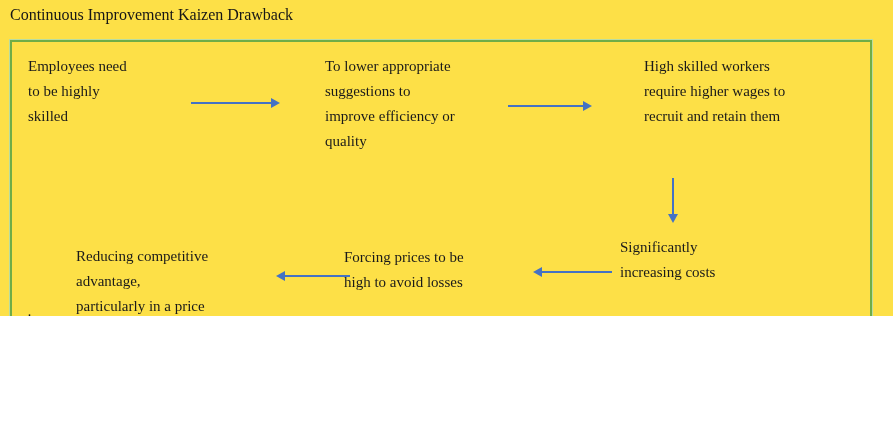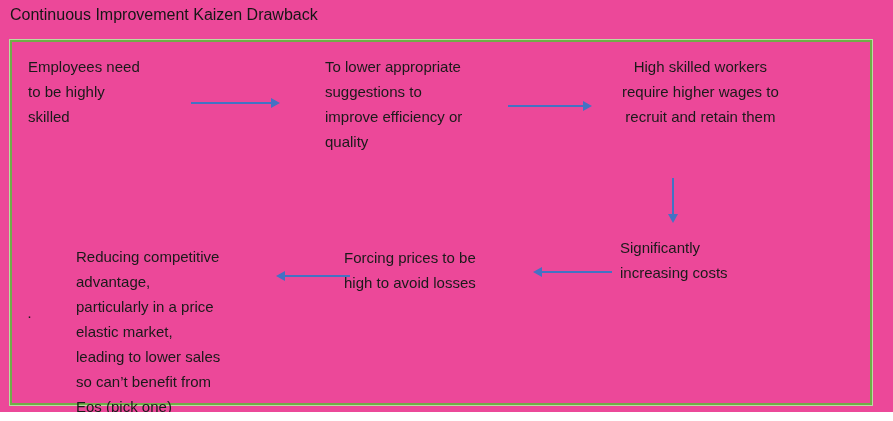--- a/index.html
+++ b/index.html
@@ -1,18 +1,18 @@
 <!DOCTYPE html>
 <html><head>
 <meta charset="utf-8">
 <style>
   html,body { margin:0; padding:0; background:#ffffff; }
   .canvas {
-    position:relative; width:893px; height:412px; background:#ec4899;
-    font-family:Liberation Sans, sans-serif; color:#1a1a1a; overflow:hidden;
+    position:relative; width:893px; height:316px; background:#fde047;
+    font-family:Liberation Serif, serif; color:#1a1a1a; overflow:hidden;
   }
   .title {
     position:absolute; left:10px; top:4px;
     font-size:16px; line-height:22px; color:#161616;
   }
   .border-box {
     position:absolute; left:10px; top:40px; width:858px; height:361px;
     border:2px solid #70AD47; outline:1px solid #b9dda1; background:transparent;
   }
   .node {
@@ -37,21 +37,21 @@
   }
   .arrow-v { position:absolute; width:2px; background:#4472C4; }
   .arrow-down::after {
     content:""; position:absolute; bottom:-9px; left:-4px;
     border-top:9px solid #4472C4;
     border-left:5px solid transparent; border-right:5px solid transparent;
   }
   
   .n0 { left:28px;  top:54px;  }
   .n1 { left:325px; top:54px;  }
-  .n2 { left:622px; top:54px;text-align:center;  }
+  .n2 { left:644px; top:54px;  }
   .n3 { left:620px; top:235px; }
   .n4 { left:344px; top:237px;margin-top:8px; }
   .n5 { left:76px;  top:204px;margin-top:40px; }
   
   .a0 { left:191px; top:102px; width:80px; }
   .a1 { left:508px; top:105px; width:75px; }
   .a2 { left:672px; top:178px; height:36px; }
   .a3 { left:542px; top:271px; width:70px; }
   .a4 { left:285px; top:275px; width:65px; }
 </style>

